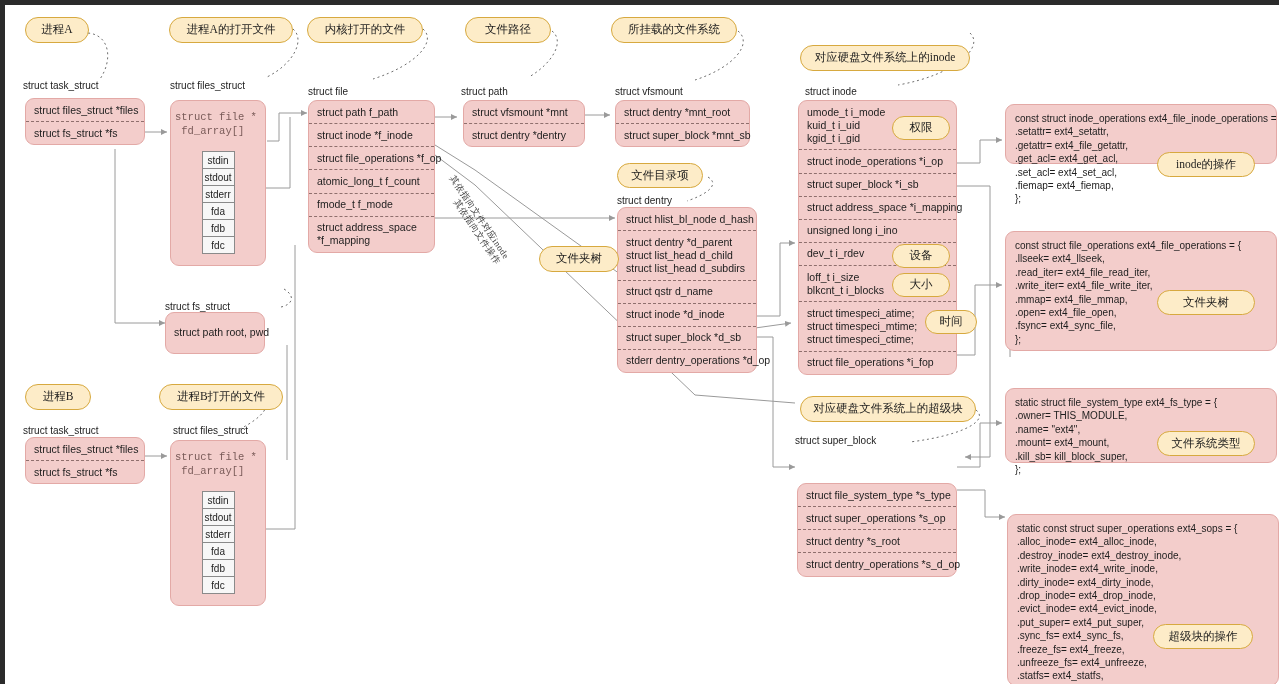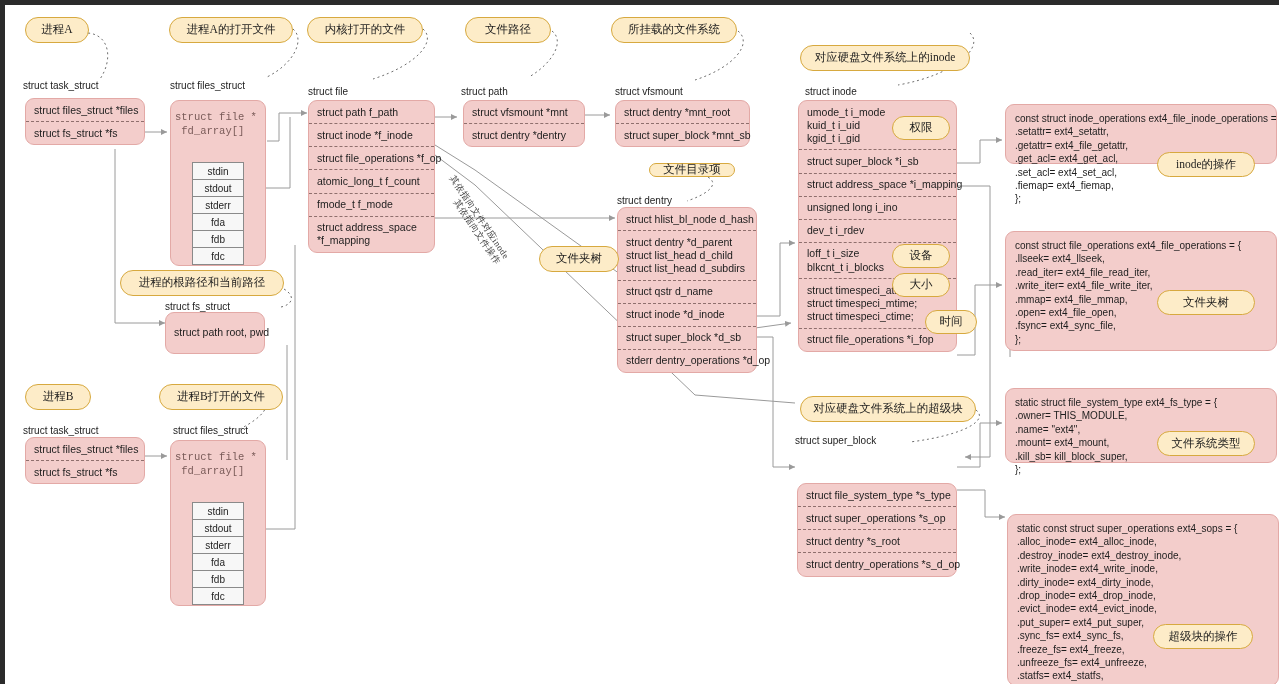--- a/index.html
+++ b/index.html
@@ -68,22 +68,22 @@
   }
   .fdbox .title{
     font-family:"Liberation Mono","DejaVu Sans Mono",monospace;
     font-size:10.5px;
     color:#7a5b59;
     padding:9px 4px 8px 4px;
     line-height:1.35;
     white-space:pre;
   }
   .fdlist{
-    margin:16px auto;
-    width:52px;
+    margin:5px auto;
+    width:33px;
     border:1px solid #8a8a8a;
     border-bottom:none;
     background:#f7f7f7;
     box-sizing:border-box;
   }
   .fdlist .fd{
     border-bottom:1px solid #8a8a8a;
     text-align:center;
     font-size:10px;
     padding:2.5px 0;
@@ -242,56 +242,56 @@
 
   <div class="sbox" style="left:610px;top:95px;width:135px;">
     <div class="row">struct dentry *mnt_root</div>
     <div class="row">struct super_block *mnt_sb</div>
   </div>
 
   <div class="sbox" style="left:793px;top:95px;width:159px;">
     <div class="row" style="white-space:pre-line;">umode_t i_mode
 kuid_t i_uid
 kgid_t i_gid</div>
+    <div class="row">struct inode_operations *i_op</div>
     <div class="row">struct super_block *i_sb</div>
     <div class="row">struct address_space *i_mapping</div>
     <div class="row">unsigned long i_ino</div>
     <div class="row">dev_t i_rdev</div>
     <div class="row" style="white-space:pre-line;">loff_t i_size
 blkcnt_t i_blocks</div>
     <div class="row" style="white-space:pre-line;">struct timespeci_atime;
 struct timespeci_mtime;
 struct timespeci_ctime;</div>
     <div class="row">struct file_operations *i_fop</div>
   </div>
 
   <div class="pill" style="left:887px;top:111px;width:58px;height:24px;">权限</div>
   <div class="pill" style="left:887px;top:239px;width:58px;height:24px;">设备</div>
   <div class="pill" style="left:887px;top:268px;width:58px;height:24px;">大小</div>
   <div class="pill" style="left:920px;top:305px;width:52px;height:24px;">时间</div>
 
-  <div class="pill" style="left:644px;top:158px;width:86px;height:14px;">文件目录项</div>
+  <div class="pill" style="left:612px;top:158px;width:86px;height:25px;">文件目录项</div>
 
   <div class="sbox" style="left:612px;top:202px;width:140px;">
     <div class="row">struct hlist_bl_node d_hash</div>
     <div class="row" style="white-space:pre-line;">struct dentry *d_parent
 struct list_head d_child
 struct list_head d_subdirs</div>
     <div class="row">struct qstr d_name</div>
     <div class="row">struct inode *d_inode</div>
     <div class="row">struct super_block *d_sb</div>
     <div class="row">stderr dentry_operations *d_op</div>
   </div>
 
   <div class="pill" style="left:534px;top:241px;width:80px;height:26px;">文件夹树</div>
 
   <div class="rot" style="left:452px;top:168px;transform:rotate(56deg);">其依指向文件对应inode</div>
   <div class="rot" style="left:456px;top:192px;transform:rotate(56deg);">其依指向文件操作</div>
 
-  <div class="pill" style="left:115px;top:265px;width:164px;height:26px;">进程的根路径和当前路径</div>
 
   <div class="sbox" style="left:160px;top:307px;width:100px;height:42px;display:flex;align-items:center;">
     <div class="row nb">struct path root, pwd</div>
   </div>
 
   <div class="pill" style="left:20px;top:379px;width:66px;height:26px;">进程B</div>
   <div class="pill" style="left:154px;top:379px;width:124px;height:26px;">进程B打开的文件</div>
 
   <div class="sbox" style="left:20px;top:432px;width:120px;">
     <div class="row">struct files_struct *files</div>

